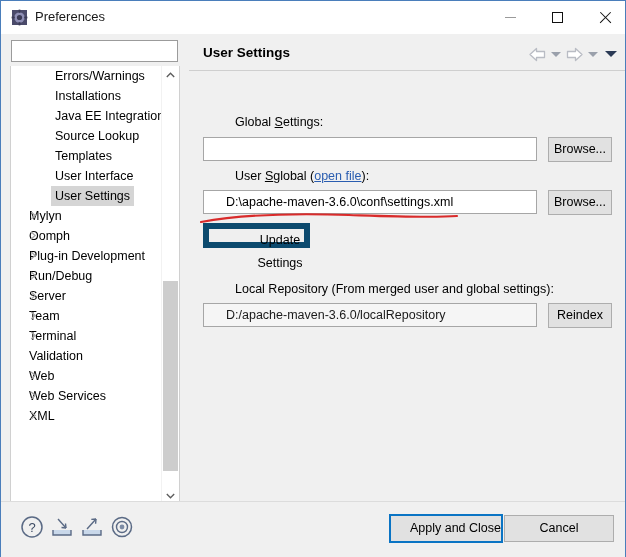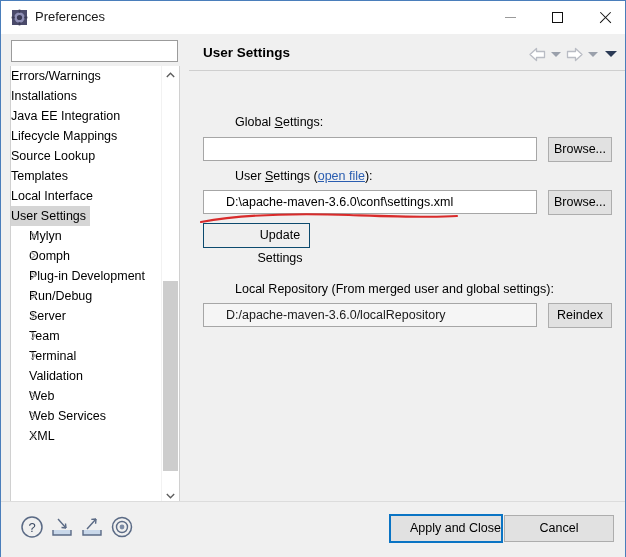--- a/index.html
+++ b/index.html
@@ -130,21 +130,21 @@
     height: 20px;
     line-height: 20px;
     font-size: 12.5px;
     white-space: nowrap;
     color: #000000;
   }
   .tree-item .lbl {
     display: inline-block;
     vertical-align: top;
   }
-  .tree-item.lvl2 { }
+  .tree-item.lvl2 { padding-left: 44px; }
   .tree-item.lvl1 { padding-left: 18px; }
   .tree-item.selected .lbl {
     background: #d5d5d5;
     padding: 0 4px;
     margin-left: -4px;
   }
   .arrow {
     position: absolute;
     left: 18px; top: 5px;
     width: 9px; height: 9px;
@@ -295,21 +295,21 @@
     font-family: "Liberation Sans", sans-serif;
     font-size: 12.5px;
     color: #000000;
     text-align: center;
     line-height: 23px;
     cursor: default;
     padding: 0;
   }
   .btn.flat {
     background: #efefef;
-    border: 1px solid #0c4a6e;
+    border: 6px solid #0c4a6e;
     padding-left: 47px;
   }
 
   
   .annot {
     position: absolute;
     left: 198px; top: 176px;
     pointer-events: none;
   }
 
@@ -389,24 +389,23 @@
 
   <div class="content">
 
     <input class="filter-input" type="text" placeholder="" style="">
 
     <div class="tree-box">
       <div class="tree-list" id="tree-list">
           <div class="tree-item lvl2"><span class="lbl">Errors/Warnings</span></div>
           <div class="tree-item lvl2"><span class="lbl">Installations</span></div>
           <div class="tree-item lvl2"><span class="lbl">Java EE Integration</span></div>
-          <div class="tree-item lvl2"><span class="lbl">Lifecycle Mappings</span></div>
           <div class="tree-item lvl2"><span class="lbl">Source Lookup</span></div>
           <div class="tree-item lvl2"><span class="lbl">Templates</span></div>
-          <div class="tree-item lvl2"><span class="lbl">Local Interface</span></div>
+          <div class="tree-item lvl2"><span class="lbl">User Interface</span></div>
           <div class="tree-item lvl2 selected"><span class="lbl">User Settings</span></div>
           <div class="tree-item lvl1"><span class="arrow">
               <svg width="9" height="9" viewBox="0 0 9 9">
                 <path d="M2.2 1 L6.2 4.5 L2.2 8" fill="none" stroke="#a8a8a8" stroke-width="1.3"></path>
               </svg>
             </span><span class="lbl">Mylyn</span></div>
           <div class="tree-item lvl1"><span class="arrow">
               <svg width="9" height="9" viewBox="0 0 9 9">
                 <path d="M2.2 1 L6.2 4.5 L2.2 8" fill="none" stroke="#a8a8a8" stroke-width="1.3"></path>
               </svg>
@@ -504,21 +503,21 @@
         </div>
       </div>
 
       <div class="pane-body">
 
         <span class="fld-label" style="left:14px; top:44px;"><span>Global </span><span class="mn">S</span><span>ettings:</span></span>
 
         <input class="text-input" type="text" style="left: 14px; top: 66px; width: 334px;" value="">
         <button class="btn" style="left:359px; top:66px; width:64px;">Browse...</button>
 
-        <span class="fld-label" style="left:14px; top:98px;"><span>User </span><span class="mn">S</span><span>ettings (</span><span class="link">open file</span><span>):</span></span>
+        <span class="fld-label" style="left:14px; top:98px;"><span>User </span><span class="mn">S</span><span>global (</span><span class="link">open file</span><span>):</span></span>
 
         <input class="text-input" type="text" style="left: 14px; top: 119px; width: 334px;" value="D:\apache-maven-3.6.0\conf\settings.xml">
         <button class="btn" style="left:359px; top:119px; width:64px;">Browse...</button>
 
         <button class="btn flat" style="left:14px; top:152px; width:107px;">Update Settings</button>
 
         <span class="fld-label" style="left:14px; top:211px;">Local Repository (From merged user and global settings):</span>
 
         <input class="text-input readonly" type="text" readonly="" style="left: 14px; top: 232px; width: 334px;" value="D:/apache-maven-3.6.0/localRepository">
         <button class="btn" style="left:359px; top:232px; width:64px;">Reindex</button>

